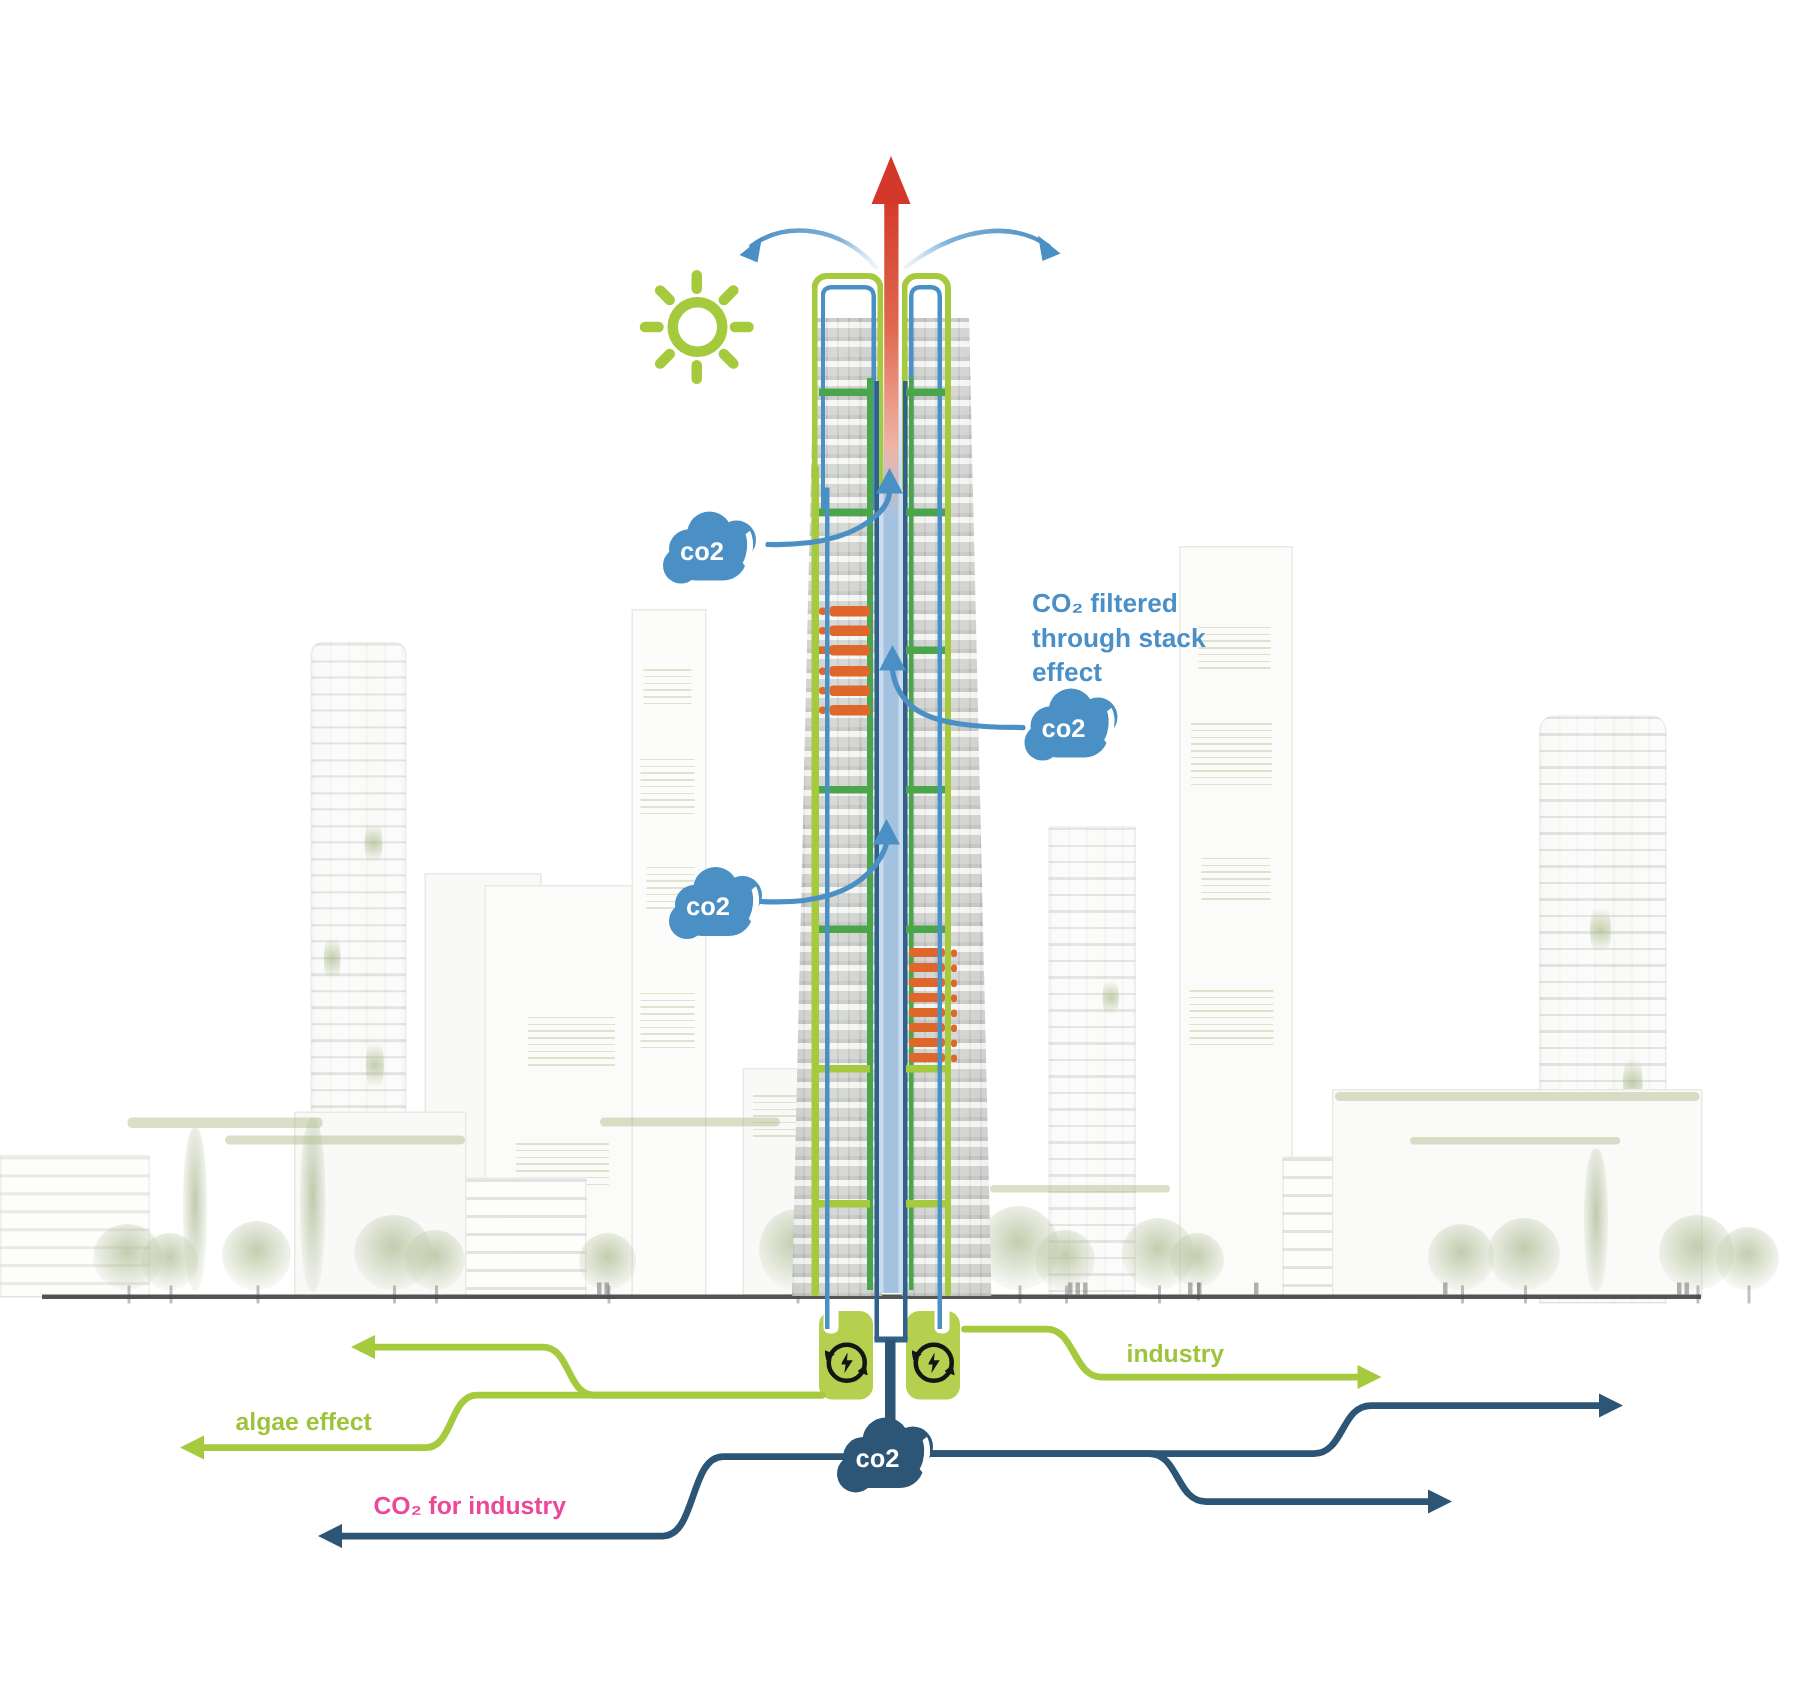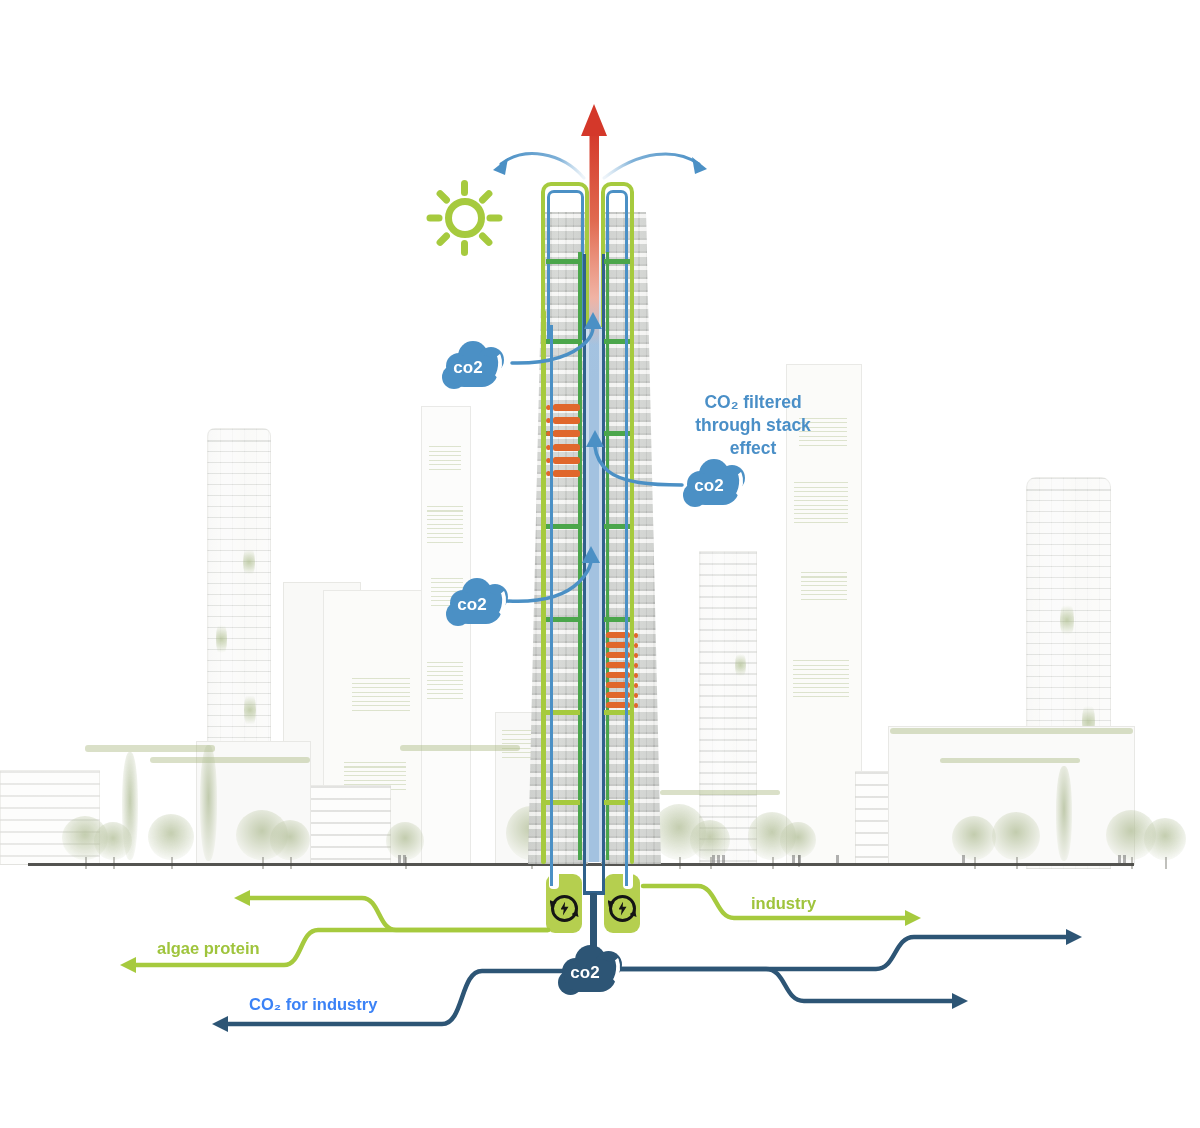--- a/index.html
+++ b/index.html
@@ -77,21 +77,21 @@
 
   
   .sun{left:427px;top:180px;width:76px;height:76px;}
   .sun .disc{left:18px;top:18px;width:40px;height:40px;border:7px solid #a6ca3e;border-radius:50%;background:none;}
   .sun .ray{left:34px;top:30px;width:7px;height:16px;border-radius:4px;background:#a6ca3e;}
 
   
   .lab{white-space:pre-line;font-weight:bold;line-height:1.3;}
   .lab.lime{color:#9fc43c;}
   .lab.blue{color:#4a8fc7;}
-  .lab.navy{color:#3b82f6;}
+  .lab.navy{color:#ec4899;}
 
   svg.flow{left:0;top:0;}
 </style>
 </head>
 <body>
 
 <div class="canvas">
 
   <div class="city">
     <div class="bld gridtex" style="left:207px;top:428px;width:64px;height:437px;border-radius:8px 8px 0 0;opacity:.8;"></div>
@@ -340,20 +340,20 @@
   <div class="cloud cnavy" style="left:556px;top:943px;width:68px;height:56px;">
     <i style="left:6px;top:15px;width:27px;height:27px;"></i>
     <i style="left:19px;top:2px;width:31px;height:31px;"></i>
     <i style="left:39px;top:8px;width:27px;height:27px;"></i>
     <i style="left:2px;top:27px;width:25px;height:25px;"></i>
     <span class="body" style="width:52px;height:33px;"></span>
     <span class="sw" style="left:47px;"></span>
     <span class="cl">co2</span>
   </div>
 
-  <div class="lab blue" style="left:688px;top:391px;width:130px;font-size:17.5px;text-align:center;">CO₂ filtered
+  <div class="lab blue" style="left:688px;top:391px;width:130px;font-size:17.5px;">CO₂ filtered
 through stack
 effect</div>
   <div class="lab lime" style="left:751px;top:893px;font-size:16.5px;">industry</div>
-  <div class="lab lime" style="left:157px;top:938px;font-size:16.5px;">algae protein</div>
+  <div class="lab lime" style="left:157px;top:938px;font-size:16.5px;">algae effect</div>
   <div class="lab navy" style="left:249px;top:994px;font-size:16.5px;">CO₂ for industry</div>
 
 </div>
 
 </body></html>

